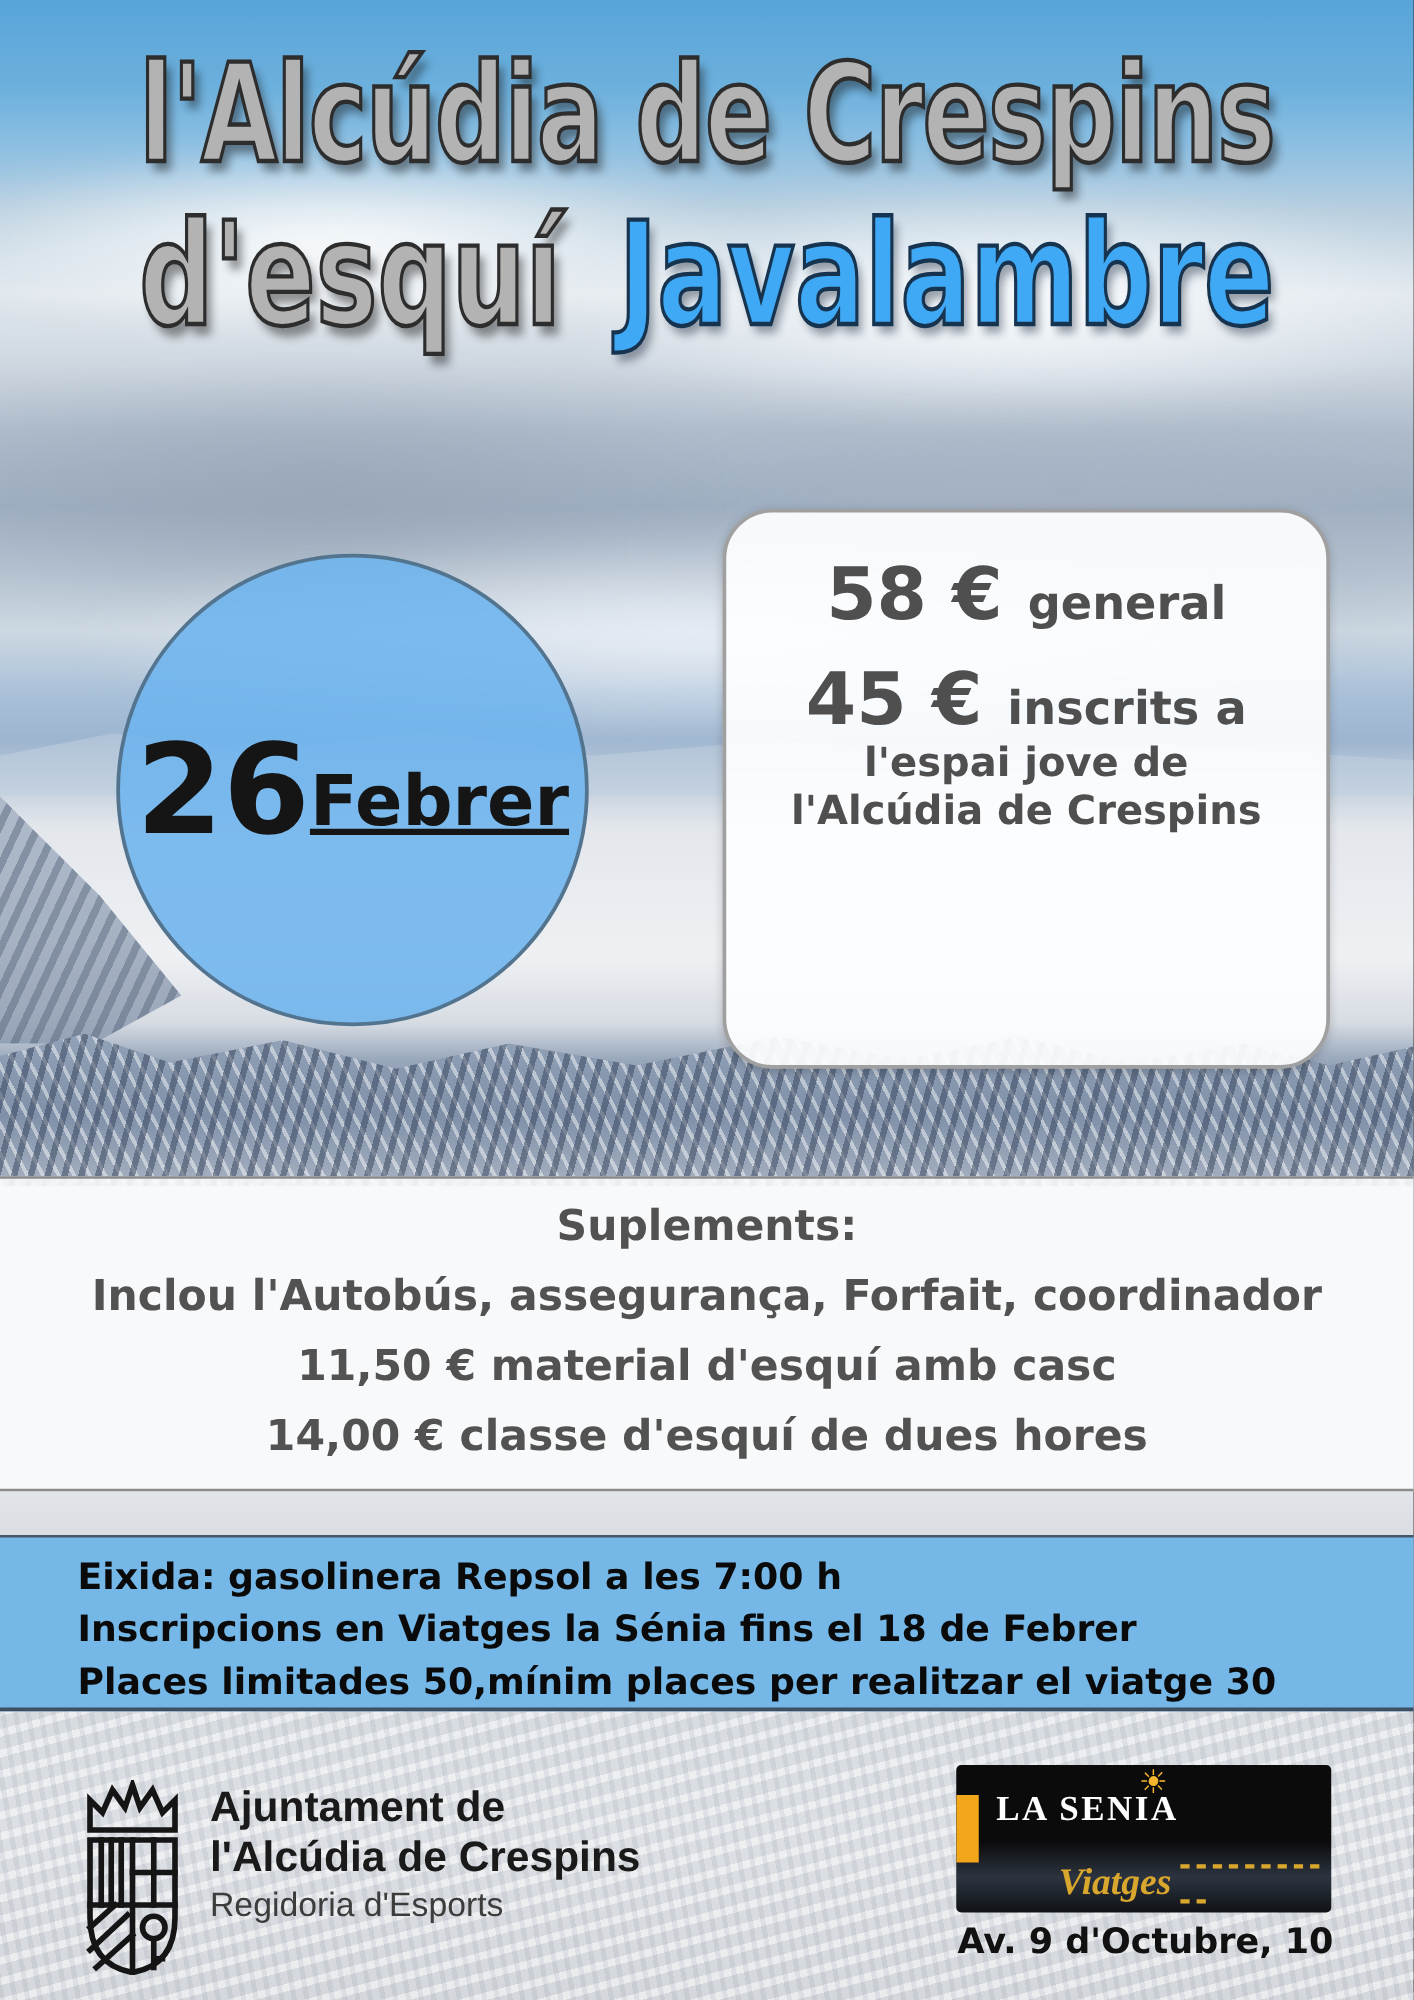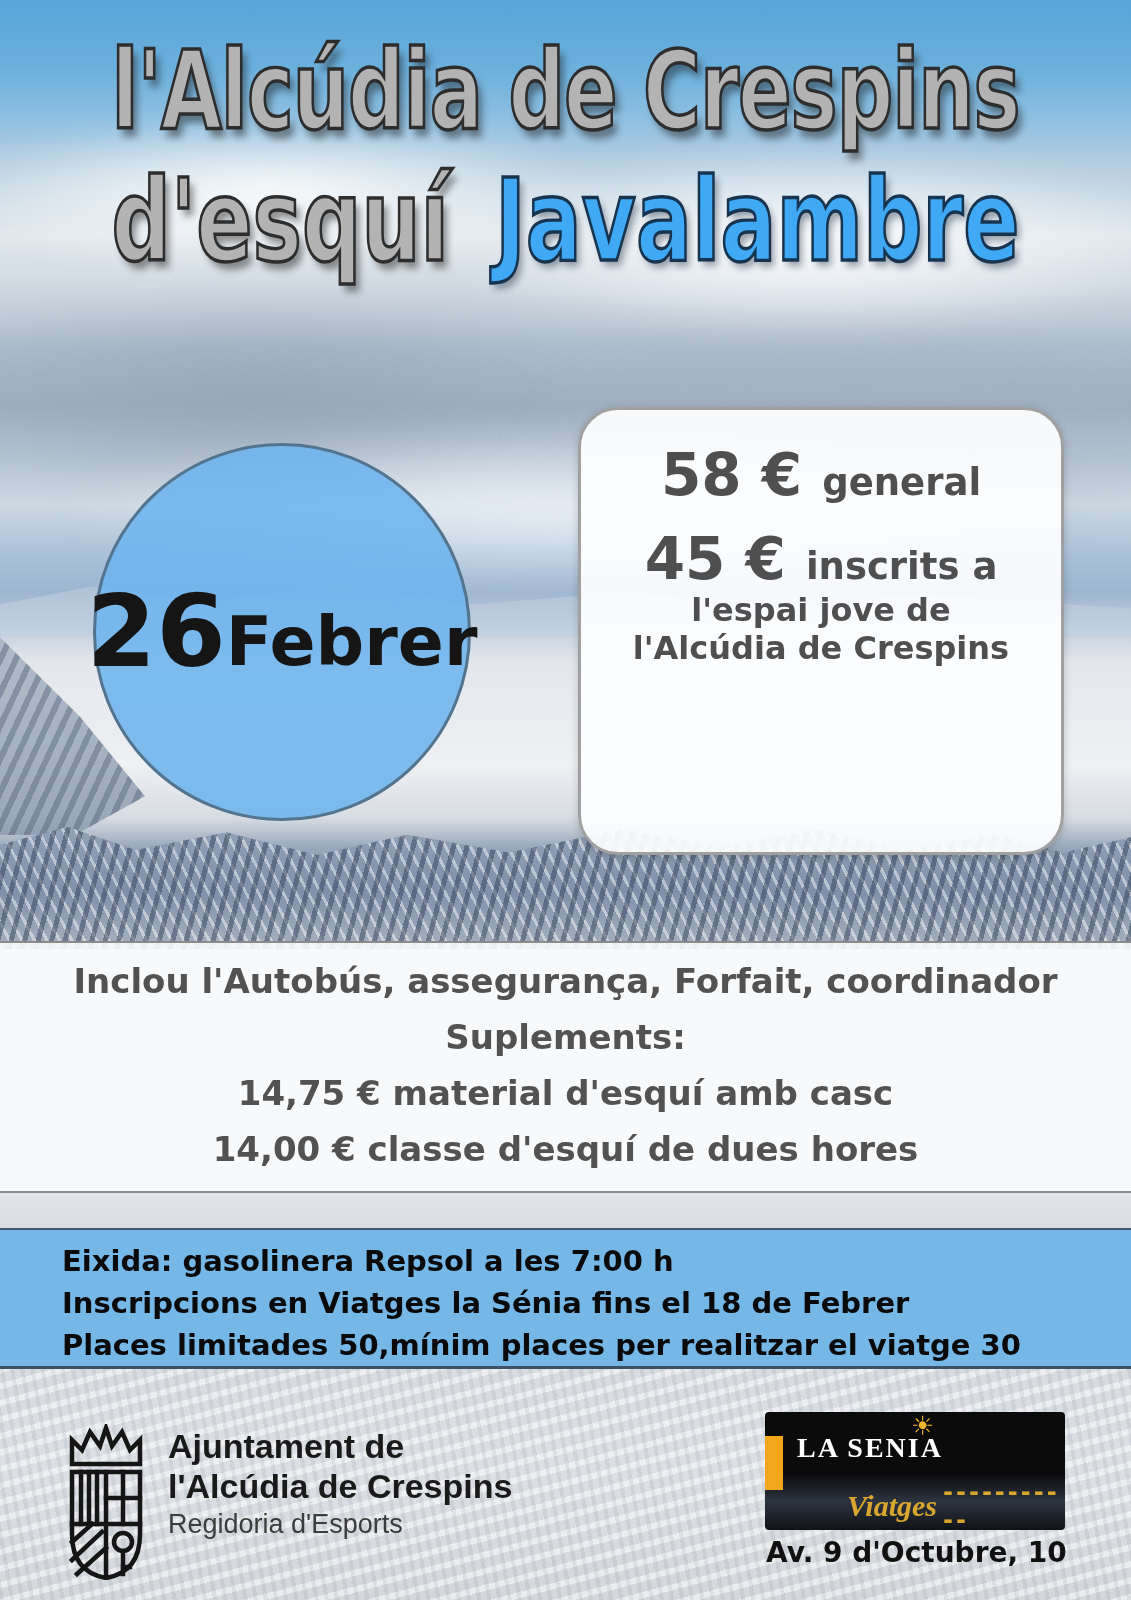--- a/index.html
+++ b/index.html
@@ -52,21 +52,21 @@
   .t2 { margin-top:4px; display:flex; justify-content:center; align-items:flex-end; gap:46px; }
   .t2g { font-size:83px; color:#b3b3b3; -webkit-text-stroke:2.5px #2d2d2d; text-shadow:5px 6px 6px rgba(25,25,25,.45); }
   .t2b { font-size:83px; color:#3fa9f5; -webkit-text-stroke:2.5px #16344f; text-shadow:4px 5px 6px rgba(15,30,50,.40); }
 
   
   .circle { position:absolute; left:93px; top:443px; width:378px; height:378px; z-index:4;
     border-radius:50%; background:rgba(109,180,238,.88); border:3px solid #53748f; box-sizing:border-box;
     display:flex; flex-direction:row; align-items:center; justify-content:center;
     color:#151515; font-weight:bold; }
   .day   { font-size:100px; line-height:1; }
-  .month { font-size:68px;  line-height:1.05; margin-top:20px; }
+  .month { font-size:56px;  line-height:1.05; margin-top:20px;text-decoration:underline; }
 
   
   .pricebox { position:absolute; left:578px; top:407px; width:486px; height:448px; z-index:4;
     background:rgba(253,254,255,.93); border:3px solid #a0a0a0; border-radius:40px; box-sizing:border-box;
     padding:36px 14px 24px; color:#4f4f4f; font-weight:bold;
     display:flex; flex-direction:column; gap:26px; box-shadow:0 2px 8px rgba(0,0,0,.18); }
   .prow { display:flex; align-items:baseline; justify-content:center; gap:20px; }
   .amt   { font-size:58px; line-height:1; }
   .plabel{ font-size:37px; line-height:1; }
   .psub  { font-size:32px; text-align:center; line-height:1.18; white-space:pre-line; margin-top:4px; }
@@ -148,23 +148,23 @@
       <div class="prow">
         <span class="amt">45 €</span>
         <span class="plabel">inscrits a</span>
       </div>
       <div class="psub">l'espai jove de
 l'Alcúdia de Crespins</div>
     </div>
   </section>
 
   <section class="includes">
+    <div class="inc-line">Suplements:</div>
     <div class="inc-line">Inclou l'Autobús, assegurança, Forfait, coordinador</div>
-    <div class="inc-line">Suplements:</div>
-    <div class="inc-line">14,75 € material d'esquí amb casc</div>
+    <div class="inc-line">11,50 € material d'esquí amb casc</div>
     <div class="inc-line">14,00 € classe d'esquí de dues hores</div>
   </section>
 
   <section class="infoband">
     <div>Eixida: gasolinera Repsol a les 7:00 h</div>
     <div>Inscripcions en Viatges la Sénia fins el 18 de Febrer</div>
     <div>Places limitades 50,mínim places per realitzar el viatge 30</div>
   </section>
 
   <svg class="crest" width="84" height="156" viewBox="0 0 84 156">

